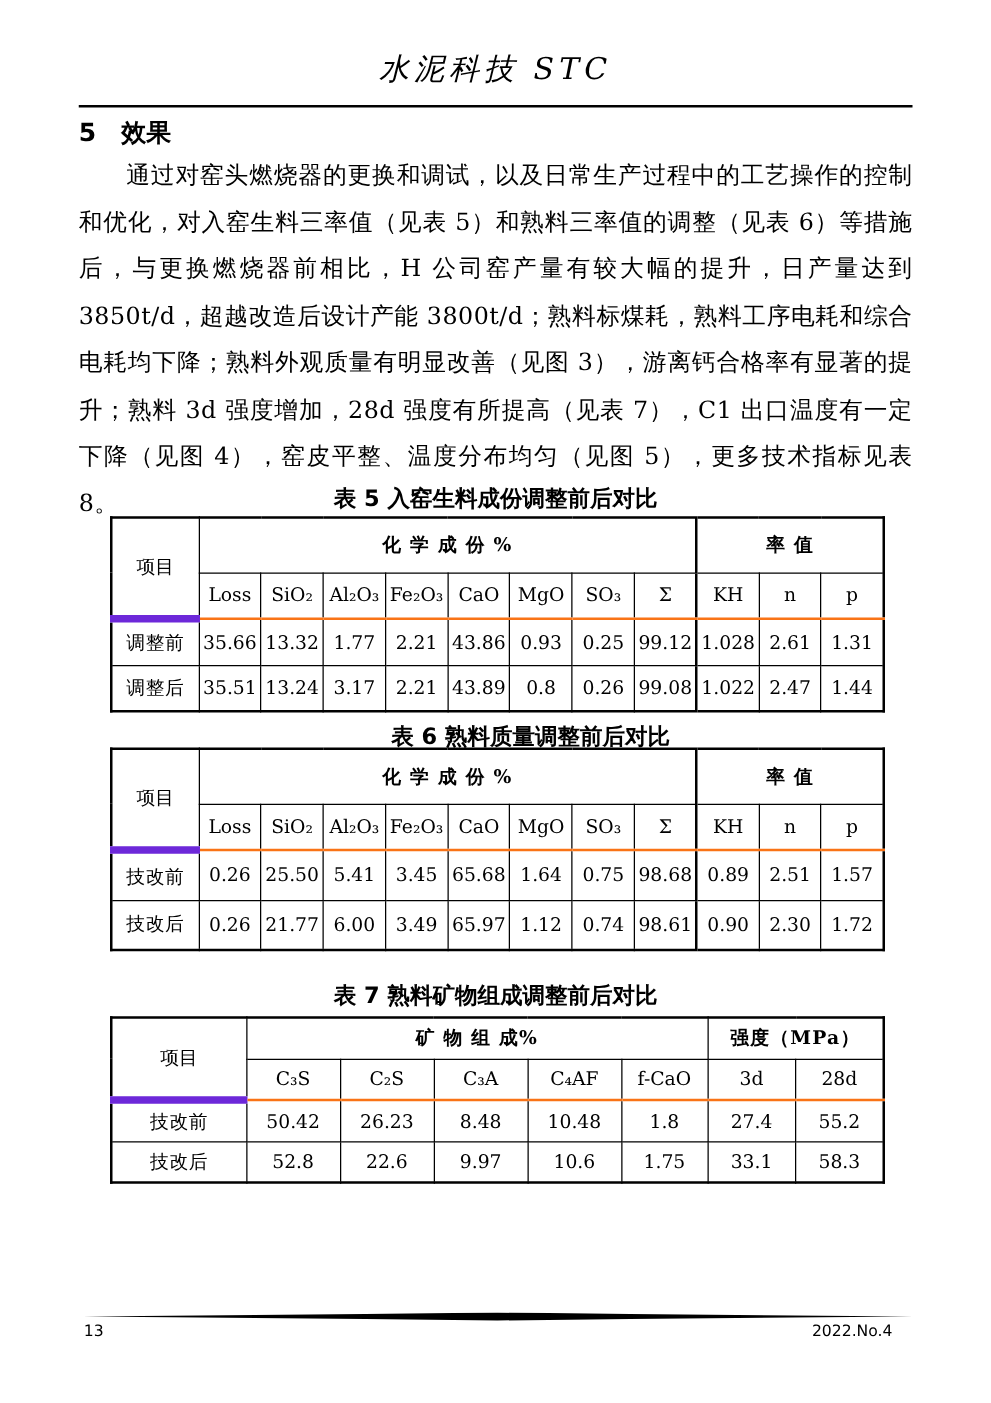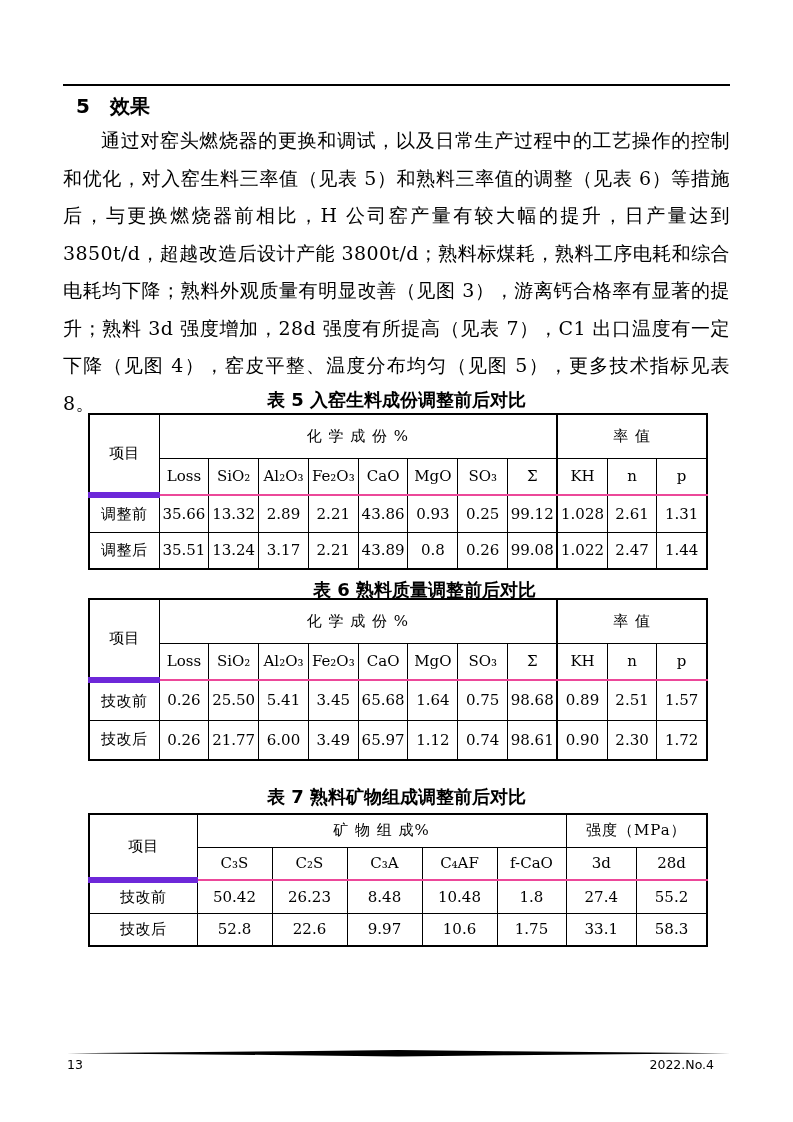--- a/index.html
+++ b/index.html
@@ -19,21 +19,21 @@
     font-style:italic;
     letter-spacing:4px;
     font-family:"DejaVu Serif","Liberation Serif",serif;
   }
   .header-rule{
     position:absolute;top:84px;left:63px;width:667px;height:0;
     border-top:2.5px solid #000;
   }
   
   .section-heading{
-    position:absolute;top:93px;left:76px;
+    position:absolute;top:93px;left:63px;
     font-family:"DejaVu Sans","Liberation Sans",sans-serif;
     font-weight:bold;font-size:20px;line-height:26px;
   }
   .section-heading .num{margin-right:20px;}
   
   .body-para{
     position:absolute;top:122px;left:63px;width:667px;
     font-size:19px;line-height:37.5px;
     text-align:justify;text-indent:38px;
     letter-spacing:0.4px;
@@ -58,22 +58,22 @@
   #tbl-t5{top:413px;}
   #tbl-t6{top:598px;}
   #tbl-t7{top:813px;}
   .doc-table td{
     border:1px solid #000;
     text-align:center;vertical-align:middle;
     font-size:15px;padding:0;
     white-space:nowrap;overflow:hidden;
   }
   .doc-table td.corner{border-bottom:6px solid #6d28d9;font-size:15px;}
-  .doc-table td.group{letter-spacing:1px;}
-  .doc-table td.sub{border-bottom:2px solid #ec4899;}
+  .doc-table td.group{letter-spacing:1px;font-weight:bold;}
+  .doc-table td.sub{border-bottom:2px solid #f97316;}
   .doc-table td.bl2{border-left:2px solid #000;}
   .doc-table td.rowlabel{letter-spacing:0.5px;}
   
   .footer-rule{
     position:absolute;top:1050px;left:67px;width:663px;height:7px;
   }
   .footer-row{
     position:absolute;top:1057px;left:67px;width:663px;height:16px;
     font-family:"DejaVu Sans","Liberation Sans",sans-serif;
     font-size:12.5px;line-height:16px;
@@ -83,20 +83,21 @@
   }
   .issue-number{
     position:absolute;right:16px;text-align:right;
   }
 </style>
 </head>
 <body>
 
 <div class="page">
 
+  <div class="journal-title">水泥科技 STC</div>
 
   <div class="header-rule"></div>
 
   <div class="section-heading">
     <span class="num">5</span><span>效果</span>
   </div>
 
   <div class="body-para">通过对窑头燃烧器的更换和调试，以及日常生产过程中的工艺操作的控制和优化，对入窑生料三率值（见表 5）和熟料三率值的调整（见表 6）等措施后，与更换燃烧器前相比，H 公司窑产量有较大幅的提升，日产量达到 3850t/d，超越改造后设计产能 3800t/d；熟料标煤耗，熟料工序电耗和综合电耗均下降；熟料外观质量有明显改善（见图 3），游离钙合格率有显著的提升；熟料 3d 强度增加，28d 强度有所提高（见表 7），C1 出口温度有一定下降（见图 4），窑皮平整、温度分布均匀（见图 5），更多技术指标见表 8。</div>
 
   <div class="tbl-caption" id="cap-t5">表 5 入窑生料成份调整前后对比</div>
@@ -131,21 +132,21 @@
           <td class="sub">SO₃</td>
           <td class="sub">Σ</td>
           <td class="sub bl2">KH</td>
           <td class="sub">n</td>
           <td class="sub">p</td>
         </tr>
         <tr style="height: 37px;">
           <td class="rowlabel">调整前</td>
           <td>35.66</td>
           <td>13.32</td>
-          <td>2.89</td>
+          <td>1.77</td>
           <td>2.21</td>
           <td>43.86</td>
           <td>0.93</td>
           <td>0.25</td>
           <td>99.12</td>
           <td class="bl2">1.028</td>
           <td>2.61</td>
           <td>1.31</td>
         </tr>
         <tr style="height: 37px;">

